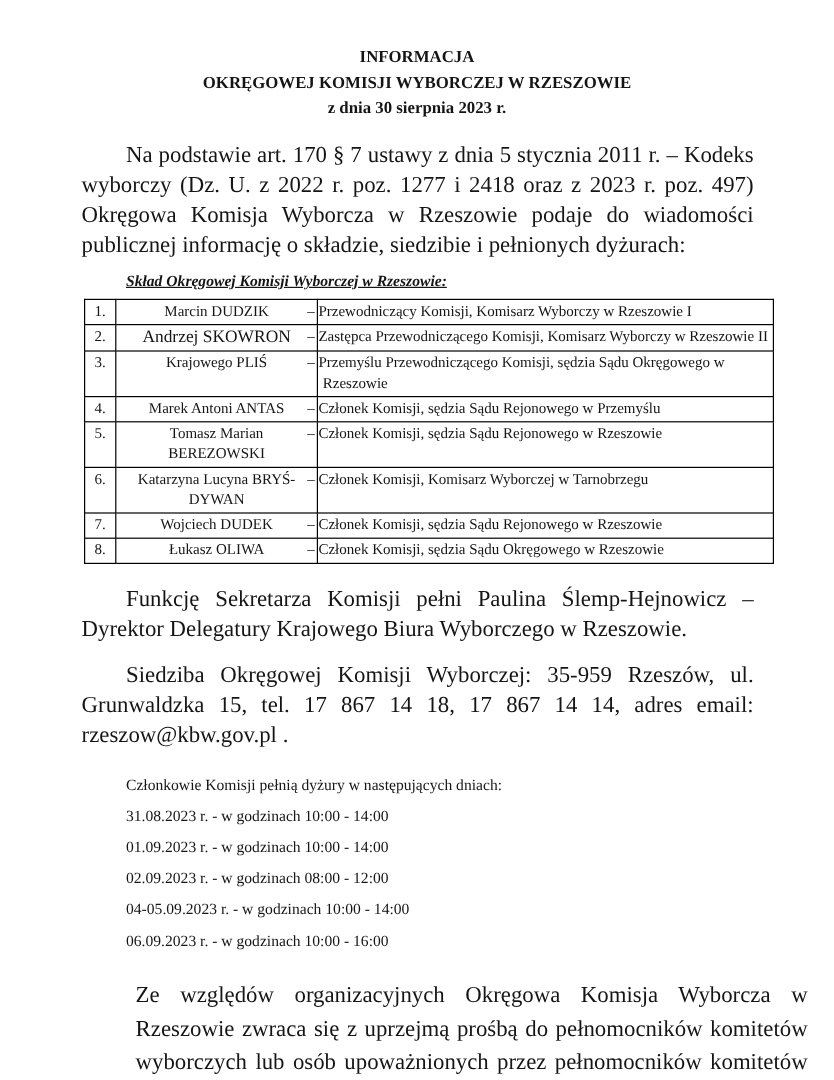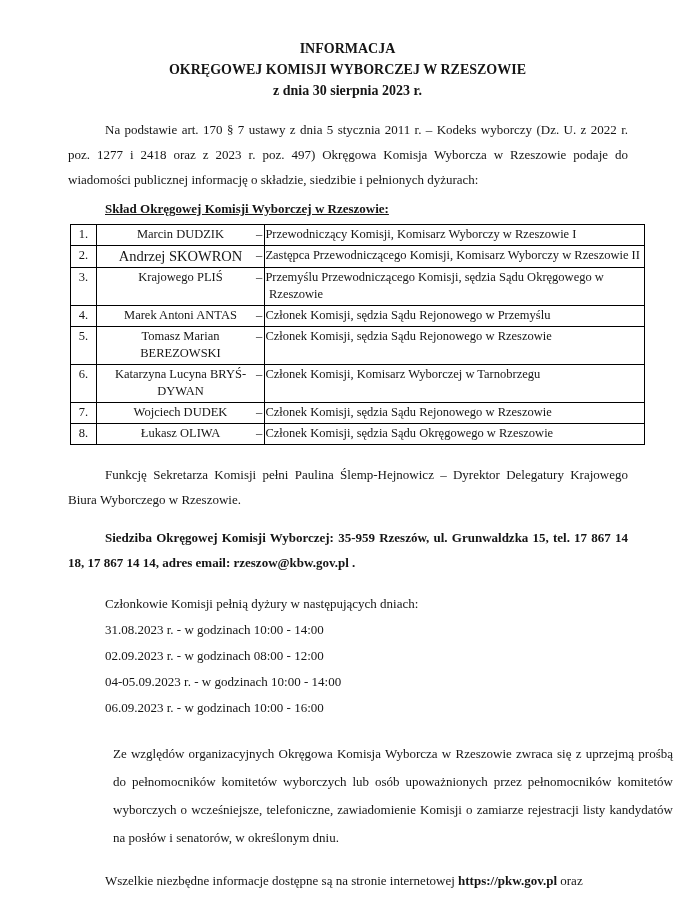--- a/index.html
+++ b/index.html
@@ -23,36 +23,37 @@
     text-align: center;
     font-weight: bold;
     font-size: 14px;
     line-height: 21px;
     margin-left: -18px; 
   }
 
   
   .para {
     width: 560px;
-    font-size: 13px;
+    font-size: 19px;
     line-height: 25px;
     text-align: justify;
     text-indent: 37px;
   }
   .para.no-indent { text-indent: 0; margin-left: 45px; }
-  .para.bold { font-weight: bold; }
+  .para.bold { font-weight: normal; }
   .intro { margin-top: 16px; }
 
   
   .table-heading {
     margin-top: 9px;
     margin-left: 37px;
     font-size: 13px;
     font-weight: bold;
     text-decoration: underline;
+    font-style: italic;
   }
   table.composition {
     margin-top: 7px;
     margin-left: 2px;
     width: 575px;
     border-collapse: collapse;
     font-size: 12.5px;
     line-height: 17px;
   }
   table.composition td {
@@ -141,20 +142,21 @@
     </tbody>
   </table>
 
   <p class="para secretary">Funkcję Sekretarza Komisji pełni Paulina Ślemp-Hejnowicz – Dyrektor Delegatury Krajowego Biura Wyborczego w Rzeszowie.</p>
 
   <p class="para bold seat">Siedziba Okręgowej Komisji Wyborczej: 35-959 Rzeszów, ul. Grunwaldzka 15, tel. 17 867 14 18, 17 867 14 14, adres email: rzeszow@kbw.gov.pl .</p>
 
   <div class="duty">
     <div>Członkowie Komisji pełnią dyżury w następujących dniach:</div>
     <div>31.08.2023 r. - w godzinach 10:00 - 14:00</div>
+    <div>01.09.2023 r. - w godzinach 10:00 - 14:00</div>
     <div>02.09.2023 r. - w godzinach 08:00 - 12:00</div>
     <div>04-05.09.2023 r. - w godzinach 10:00 - 14:00</div>
     <div>06.09.2023 r. - w godzinach 10:00 - 16:00</div>
   </div>
 
   <p class="para no-indent org">Ze względów organizacyjnych Okręgowa Komisja Wyborcza w Rzeszowie zwraca się z uprzejmą prośbą do pełnomocników komitetów wyborczych lub osób upoważnionych przez pełnomocników komitetów wyborczych o wcześniejsze, telefoniczne, zawiadomienie Komisji o zamiarze rejestracji listy kandydatów na posłów i senatorów, w określonym dniu.</p>
 
   <p class="para links"><span>Wszelkie niezbędne informacje dostępne są na stronie internetowej </span><span class="url">https://pkw.gov.pl</span><span> oraz </span></p>
 
 </div>

